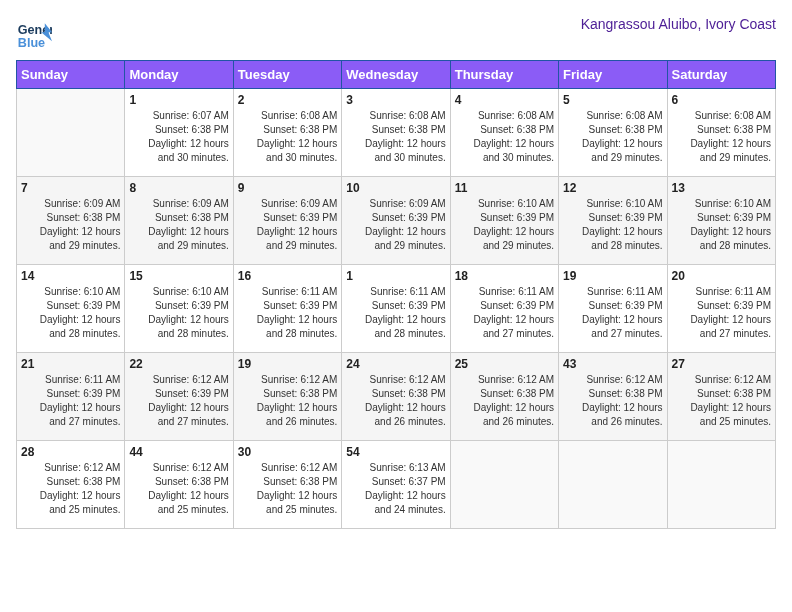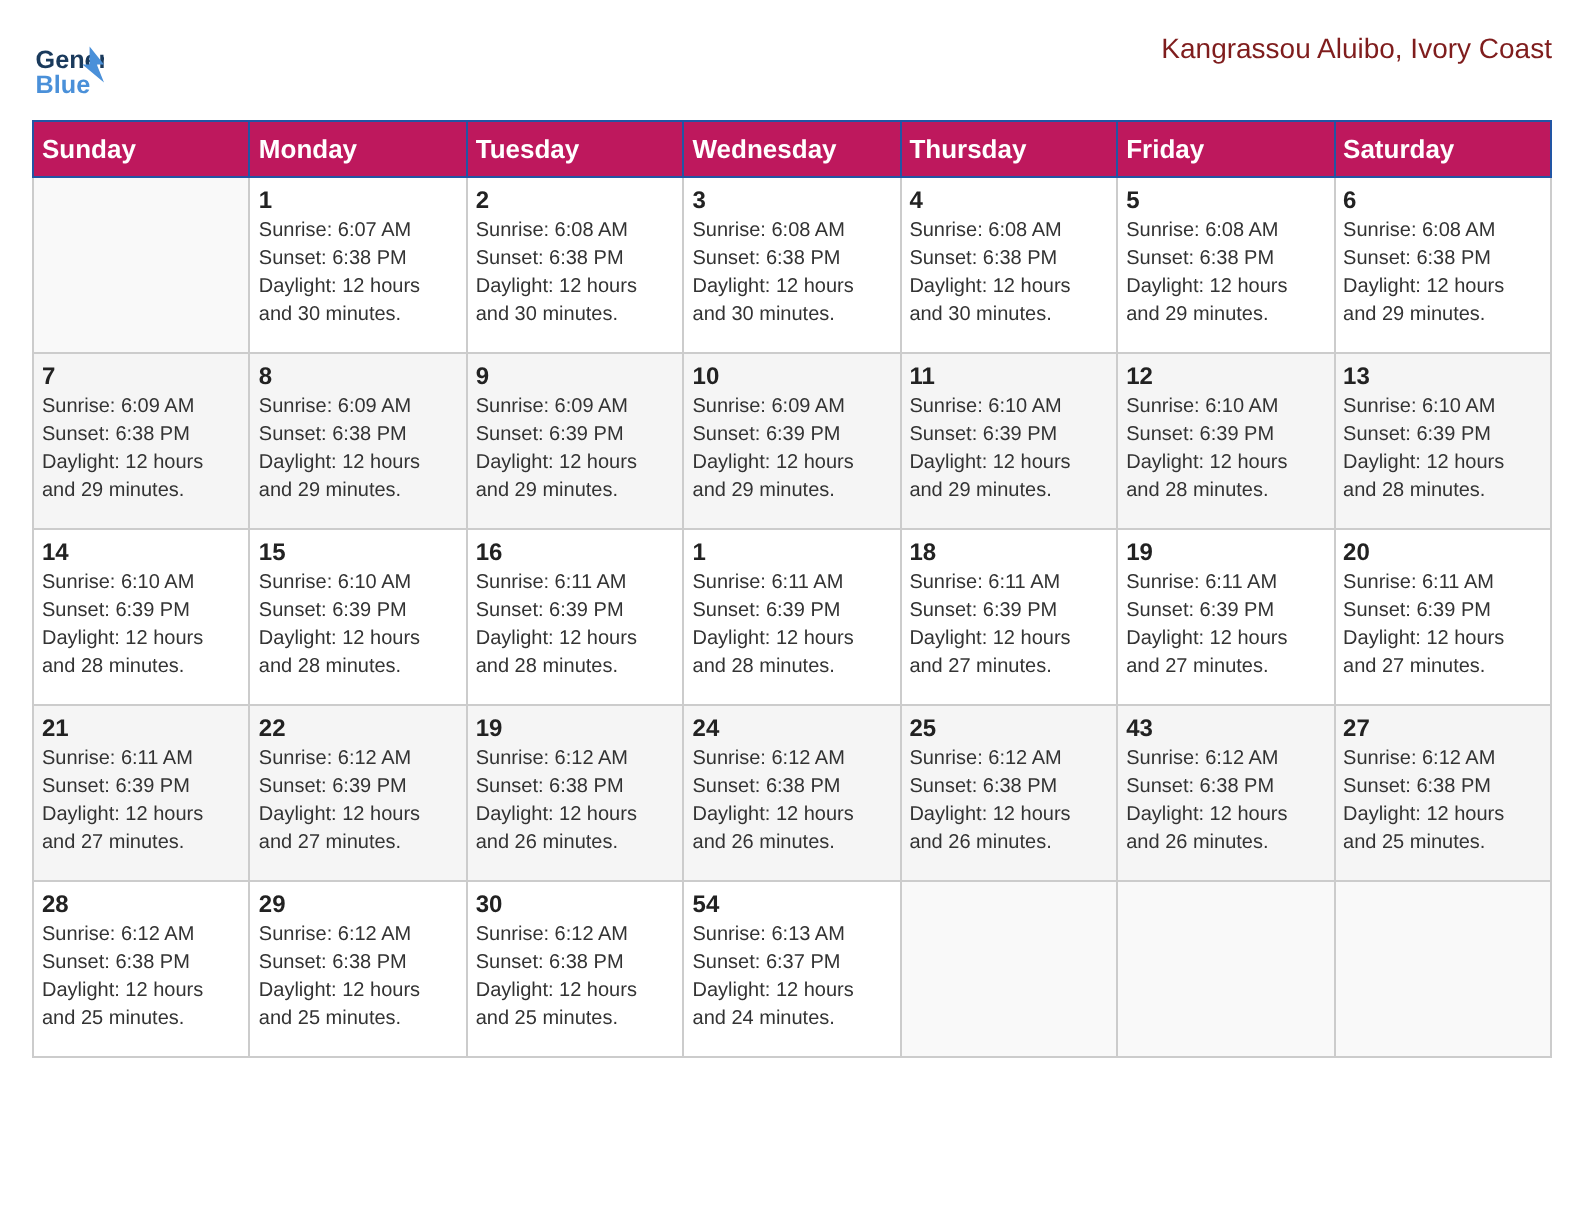--- a/index.html
+++ b/index.html
@@ -29,28 +29,28 @@
       text-align: right;
     }
     .month-year {
       font-size: 36px;
       font-weight: bold;
       color: #1a3a5c;
       line-height: 1.1;
     }
     .location {
       font-size: 14px;
-      color: #7f1d1d;
+      color: #4c1d95;
     }
     table {
       width: 100%;
       border-collapse: collapse;
     }
     thead tr {
-      background: #be185d;
+      background: #8b5cf6;
       color: #fff;
     }
     thead th {
       padding: 6px 4px;
       font-size: 13px;
       font-weight: bold;
       text-align: left;
       border: 1px solid #2255a4;
     }
     tbody td {
@@ -65,20 +65,21 @@
     .day-num {
       font-weight: bold;
       font-size: 12px;
       display: block;
       margin-bottom: 2px;
     }
     .day-info {
       font-size: 10px;
       color: #333;
       line-height: 1.4;
+      text-align: right;
     }
     tbody tr:nth-child(odd) td {
       background: #fff;
     }
     tbody tr:nth-child(even) td {
       background: #f5f5f5;
     }
     .empty {
       background: #f9f9f9 !important;
     }
@@ -312,21 +313,21 @@
       </tr>
       <tr>
         <td>
           <span class="day-num">28</span>
           <div class="day-info" style="white-space: pre-line;">Sunrise: 6:12 AM
 Sunset: 6:38 PM
 Daylight: 12 hours
 and 25 minutes.</div>
         </td>
         <td>
-          <span class="day-num">29</span>
+          <span class="day-num">44</span>
           <div class="day-info" style="white-space: pre-line;">Sunrise: 6:12 AM
 Sunset: 6:38 PM
 Daylight: 12 hours
 and 25 minutes.</div>
         </td>
         <td>
           <span class="day-num">30</span>
           <div class="day-info" style="white-space: pre-line;">Sunrise: 6:12 AM
 Sunset: 6:38 PM
 Daylight: 12 hours

